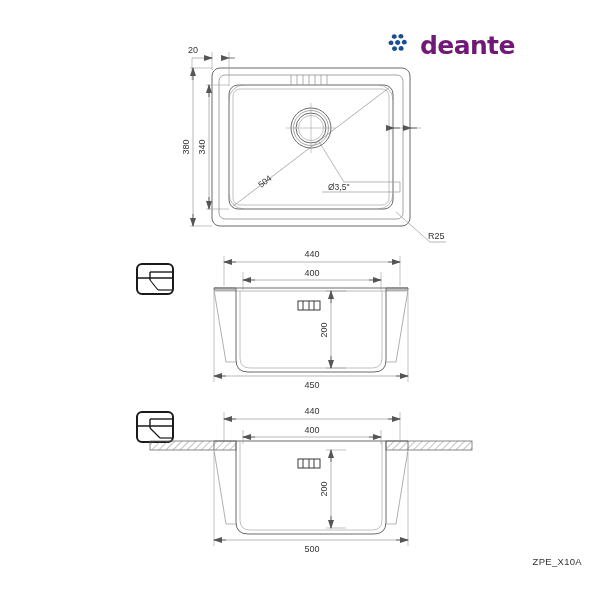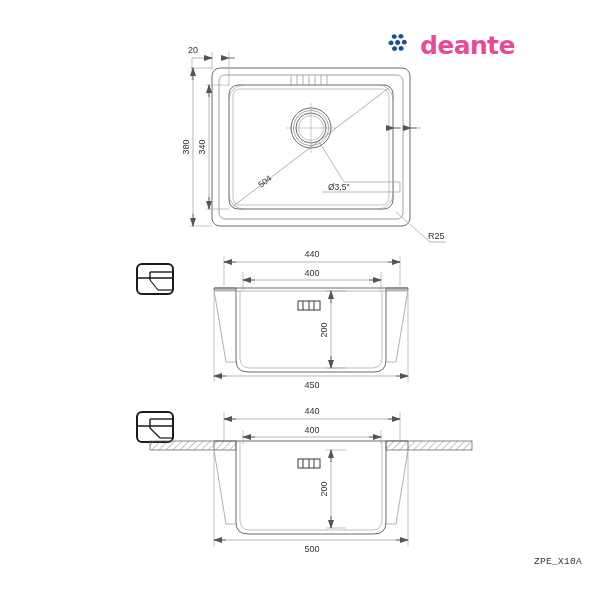--- a/index.html
+++ b/index.html
@@ -29,31 +29,31 @@
     display: flex;
     align-items: center;
     gap: 6px;
   }
   .brand-mark { width: 26px; height: 26px; flex: 0 0 auto; }
   .brand-word {
     font-family: "DejaVu Sans", sans-serif;
     font-size: 25px;
     font-weight: 600;
     letter-spacing: -0.6px;
-    color: #ec4899;
+    color: #701a75;
     line-height: 1;
   }
   .code {
     position: absolute;
     right: 18px;
     bottom: 33px;
     font-size: 9.5px;
     letter-spacing: 0.3px;
     color: #333;
-    font-family: Liberation Mono, monospace;
+    font-family: Liberation Sans, sans-serif;
   }
   svg text {
     font-family: "Liberation Sans", sans-serif;
     fill: #333;
   }
 </style>
 </head>
 <body>
 
 <svg id="sheet" viewBox="0 0 600 600">

